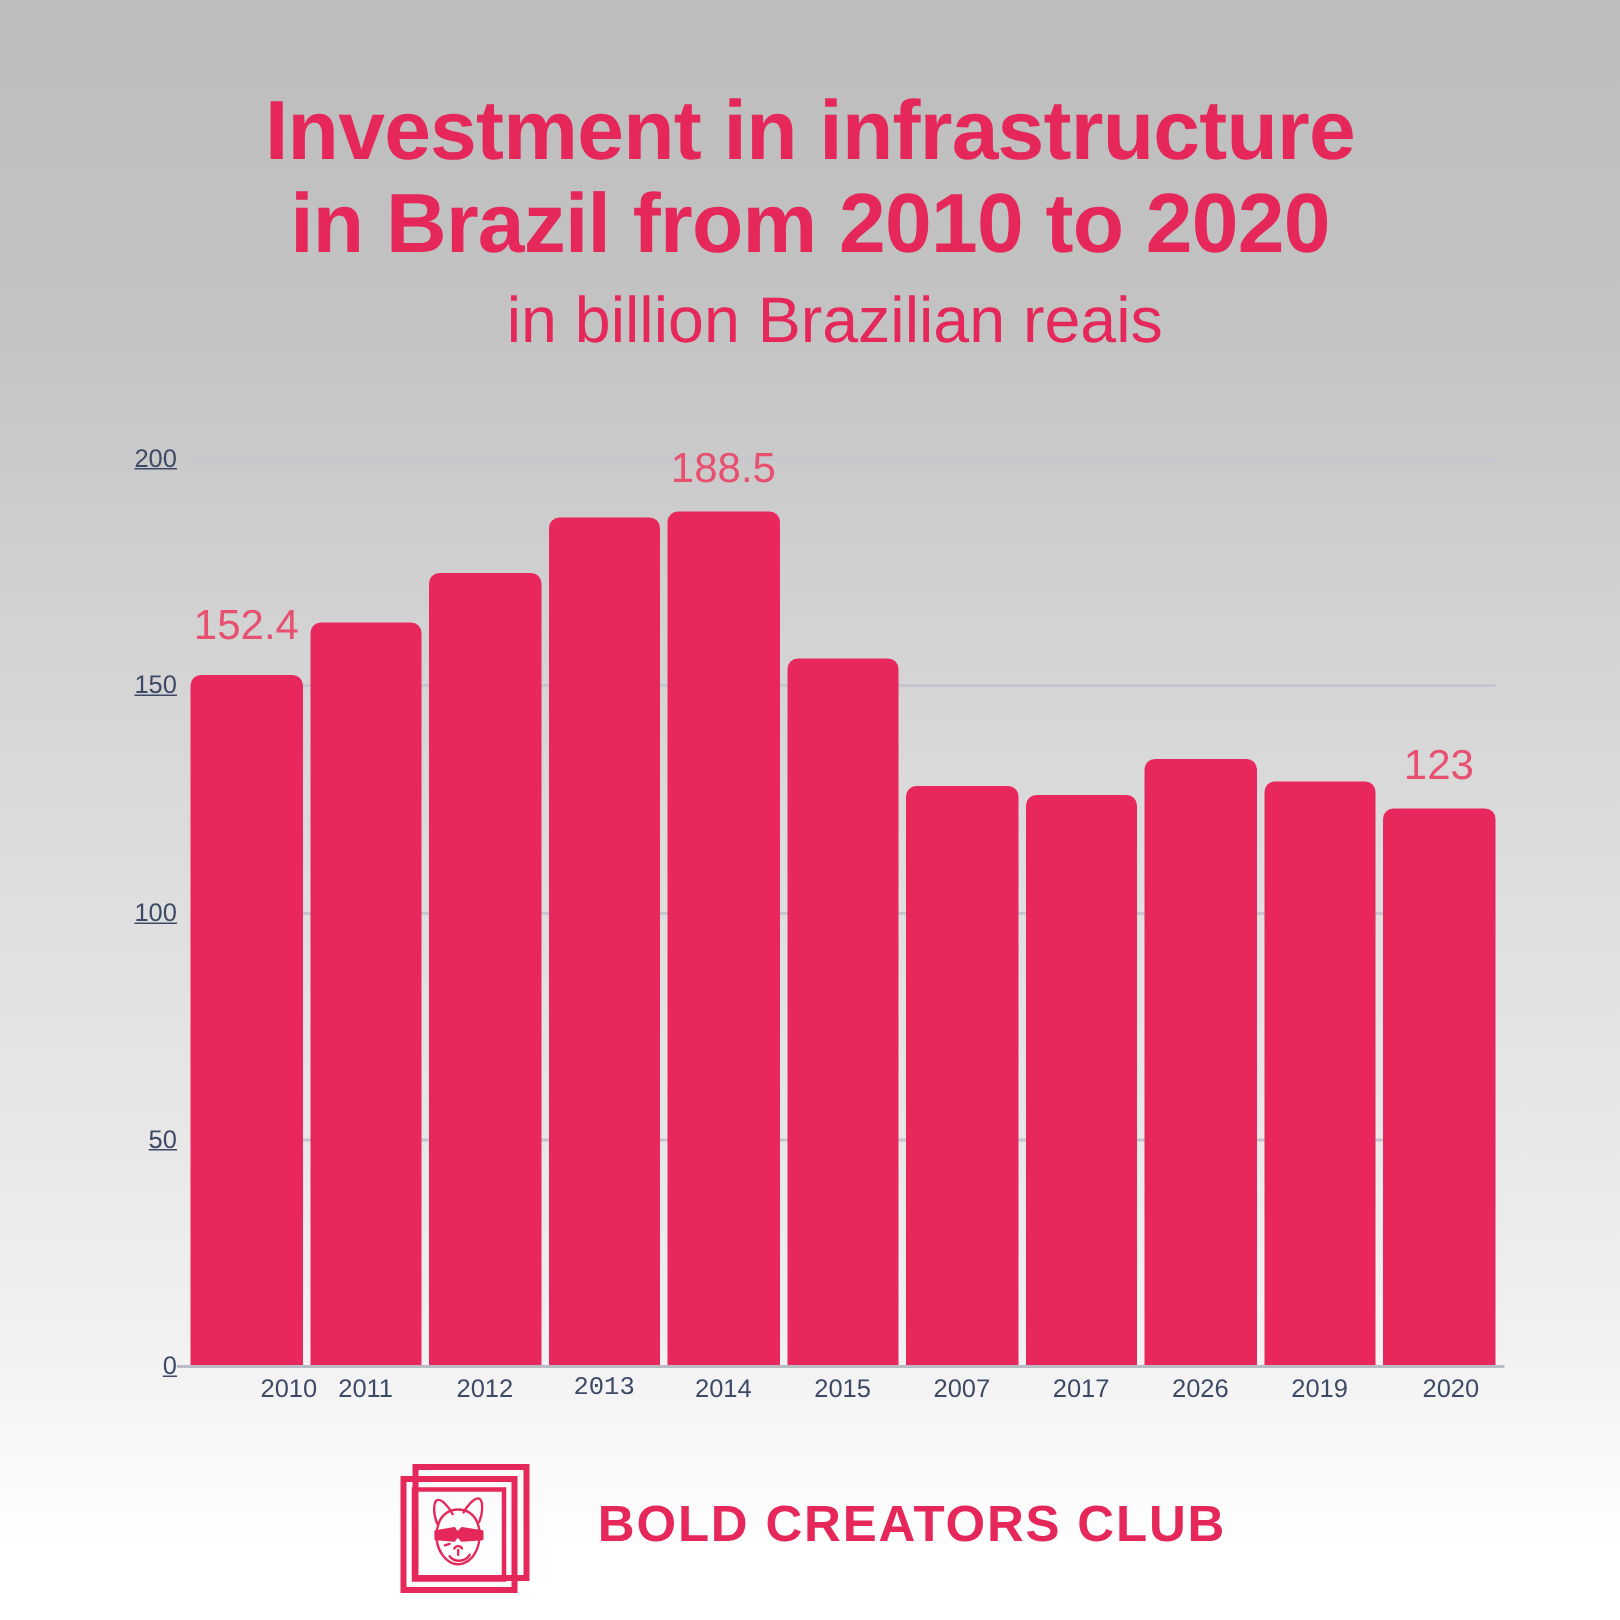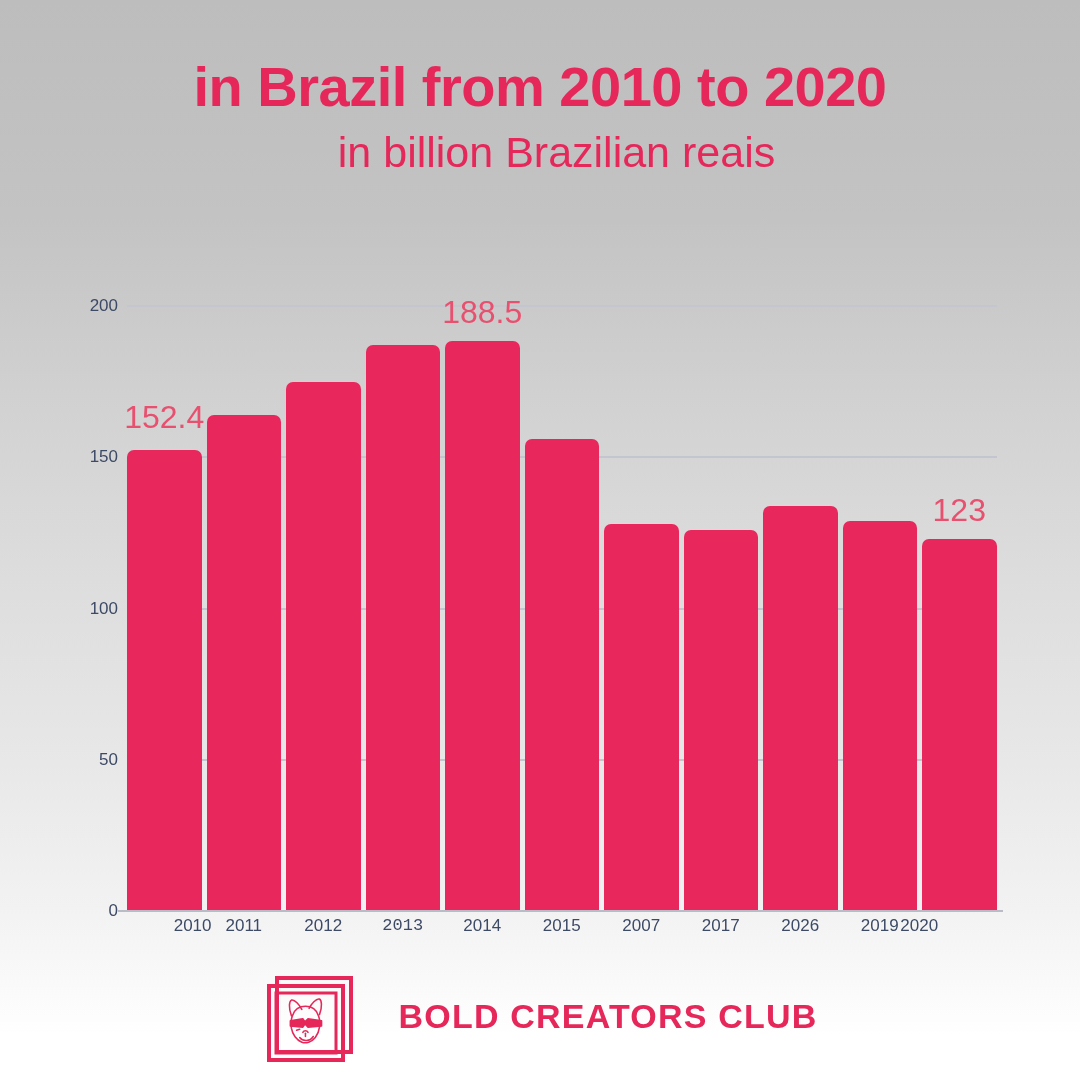--- a/index.html
+++ b/index.html
@@ -70,32 +70,33 @@
     text-align: right;
     color: #3d4a66;
     font-size: 17px;
     line-height: 17px;
   }
   .ytick {
     position: absolute;
     left: 78px;
     width: 40px;
     height: 18px;
+    text-decoration: underline;
   }
 
   .bar {
     position: absolute;
     background: #e8275c;
     border-radius: 7px 7px 0 0;
     bottom: 169px;
   }
   .bar-label {
     position: absolute;
     color: #e8506f;
-    font-size: 32px;
+    font-size: 28px;
     line-height: 30px;
     text-align: center;
     white-space: nowrap;
   }
   .xtick-label {
     position: absolute;
     top: 916px;
     color: #3d4a66;
     font-size: 17px;
     line-height: 20px;
@@ -131,20 +132,21 @@
     color: #e5275a;
     font-size: 34px;
     font-weight: bold;
     letter-spacing: 1.2px;
   }
 </style>
 </head>
 <body>
 
 <div id="title-block">
+  <div class="title-line">Investment in infrastructure</div>
   <div class="title-line">in Brazil from 2010 to 2020</div>
   <div id="chart-subtitle">in billion Brazilian reais</div>
 </div>
 
 <div id="plot-area">
   <div id="gridlines-layer">
       <div class="gridline" style="top: 758.75px;"></div>
       <div class="gridline" style="top: 607.5px;"></div>
       <div class="gridline" style="top: 456.25px;"></div>
       <div class="gridline" style="top: 305px;"></div>
@@ -179,21 +181,21 @@
       <div class="xtick-label" style="left: 117px; width: 94.5px; text-align: right;">2010</div>
       <div class="xtick-label" style="left: 196.5px; width: 94.5px;">2011</div>
       <div class="xtick-label" style="left: 276px; width: 94.5px;">2012</div>
       <div class="xtick-label" style="left: 355.5px; width: 94.5px; font-family: Liberation Mono, monospace;">2013</div>
       <div class="xtick-label" style="left: 435px; width: 94.5px;">2014</div>
       <div class="xtick-label" style="left: 514.5px; width: 94.5px;">2015</div>
       <div class="xtick-label" style="left: 594px; width: 94.5px;">2007</div>
       <div class="xtick-label" style="left: 673.5px; width: 94.5px;">2017</div>
       <div class="xtick-label" style="left: 753px; width: 94.5px;">2026</div>
       <div class="xtick-label" style="left: 832.5px; width: 94.5px;">2019</div>
-      <div class="xtick-label" style="left: 872px; width: 94.5px;">2020</div>
+      <div class="xtick-label" style="left: 920px; width: 94.5px;">2020</div>
     </div>
 </div>
 
 <div id="footer-brand">
   <div id="brand-logo-mark">
     <svg viewBox="0 0 96 96" width="96" height="96" aria-hidden="true">
       <rect x="14" y="10" width="74" height="74" fill="none" stroke="#e5275a" stroke-width="4"></rect>
       <rect x="6" y="18" width="74" height="74" fill="none" stroke="#e5275a" stroke-width="4"></rect>
       <rect x="13" y="25" width="60" height="60" fill="none" stroke="#e5275a" stroke-width="3"></rect>
       <g transform="translate(18,30) scale(0.52)" fill="none" stroke="#e5275a" stroke-width="3" stroke-linejoin="round" stroke-linecap="round">

